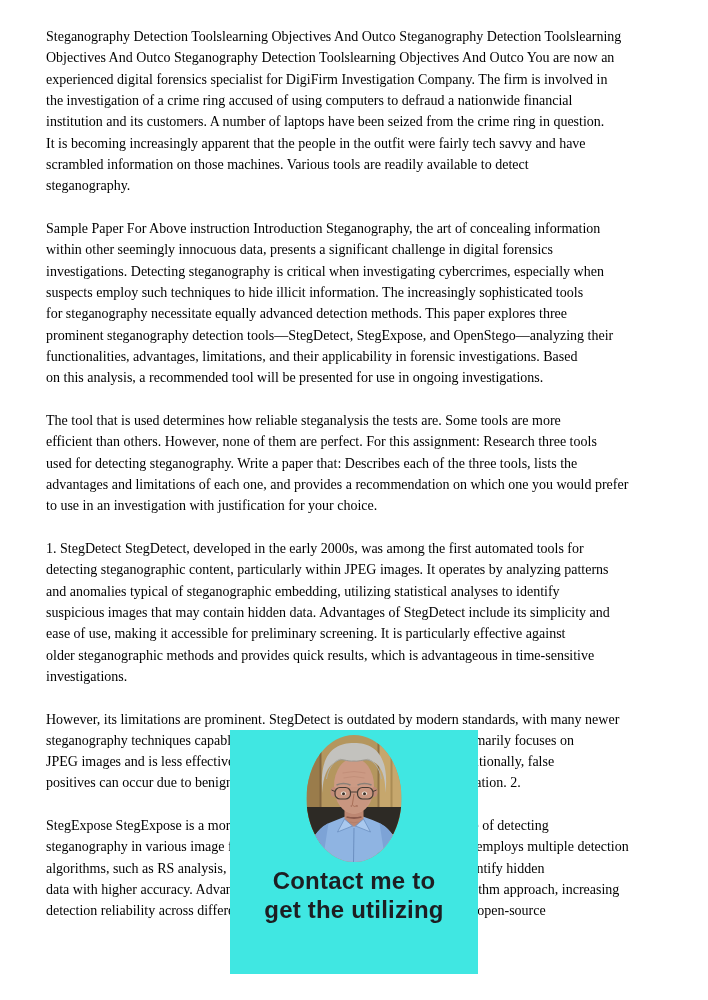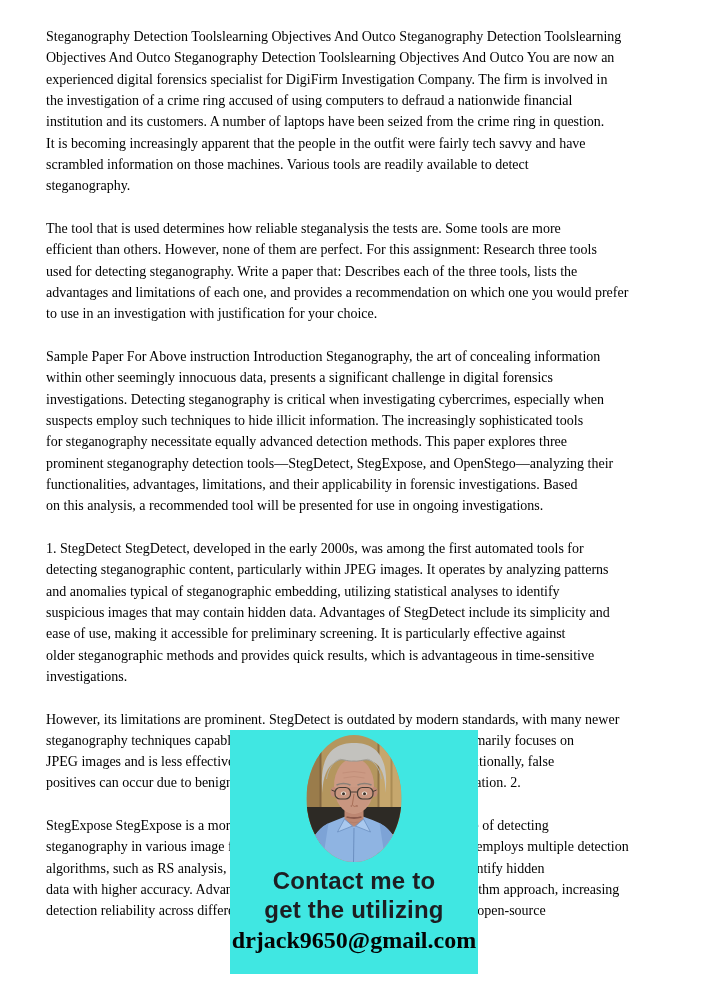--- a/index.html
+++ b/index.html
@@ -69,33 +69,33 @@
 
   <div class="text-col">
     <p>Steganography Detection Toolslearning Objectives And Outco Steganography Detection Toolslearning
 Objectives And Outco Steganography Detection Toolslearning Objectives And Outco You are now an
 experienced digital forensics specialist for DigiFirm Investigation Company. The firm is involved in
 the investigation of a crime ring accused of using computers to defraud a nationwide financial
 institution and its customers. A number of laptops have been seized from the crime ring in question.
 It is becoming increasingly apparent that the people in the outfit were fairly tech savvy and have
 scrambled information on those machines. Various tools are readily available to detect
 steganography.</p>
-    <p>The tool that is used determines how reliable steganalysis the tests are. Some tools are more
-efficient than others. However, none of them are perfect. For this assignment: Research three tools
-used for detecting steganography. Write a paper that: Describes each of the three tools, lists the
-advantages and limitations of each one, and provides a recommendation on which one you would prefer
-to use in an investigation with justification for your choice.</p>
     <p>Sample Paper For Above instruction Introduction Steganography, the art of concealing information
 within other seemingly innocuous data, presents a significant challenge in digital forensics
 investigations. Detecting steganography is critical when investigating cybercrimes, especially when
 suspects employ such techniques to hide illicit information. The increasingly sophisticated tools
 for steganography necessitate equally advanced detection methods. This paper explores three
 prominent steganography detection tools—StegDetect, StegExpose, and OpenStego—analyzing their
 functionalities, advantages, limitations, and their applicability in forensic investigations. Based
 on this analysis, a recommended tool will be presented for use in ongoing investigations.</p>
+    <p>The tool that is used determines how reliable steganalysis the tests are. Some tools are more
+efficient than others. However, none of them are perfect. For this assignment: Research three tools
+used for detecting steganography. Write a paper that: Describes each of the three tools, lists the
+advantages and limitations of each one, and provides a recommendation on which one you would prefer
+to use in an investigation with justification for your choice.</p>
     <p>1. StegDetect StegDetect, developed in the early 2000s, was among the first automated tools for
 detecting steganographic content, particularly within JPEG images. It operates by analyzing patterns
 and anomalies typical of steganographic embedding, utilizing statistical analyses to identify
 suspicious images that may contain hidden data. Advantages of StegDetect include its simplicity and
 ease of use, making it accessible for preliminary screening. It is particularly effective against
 older steganographic methods and provides quick results, which is advantageous in time-sensitive
 investigations.</p>
     <p>However, its limitations are prominent. StegDetect is outdated by modern standards, with many newer
 steganography techniques capable of evading detection altogether. It also primarily focuses on
 JPEG images and is less effective against modern methods and formats. Additionally, false
@@ -175,17 +175,16 @@
           <path d="M43,87 Q47.5,88.5 52,87" stroke="#b07d68" stroke-width="0.8" fill="none"></path>
         </g>
       </svg>
     </div>
 
     <div class="ad-heading">
       <div>Contact me to</div>
       <div>get the utilizing</div>
     </div>
 
-    <div class="ad-email">drjack9650@gmail.com</div>
 
   </div>
 
 </div>
 
 </body></html>

